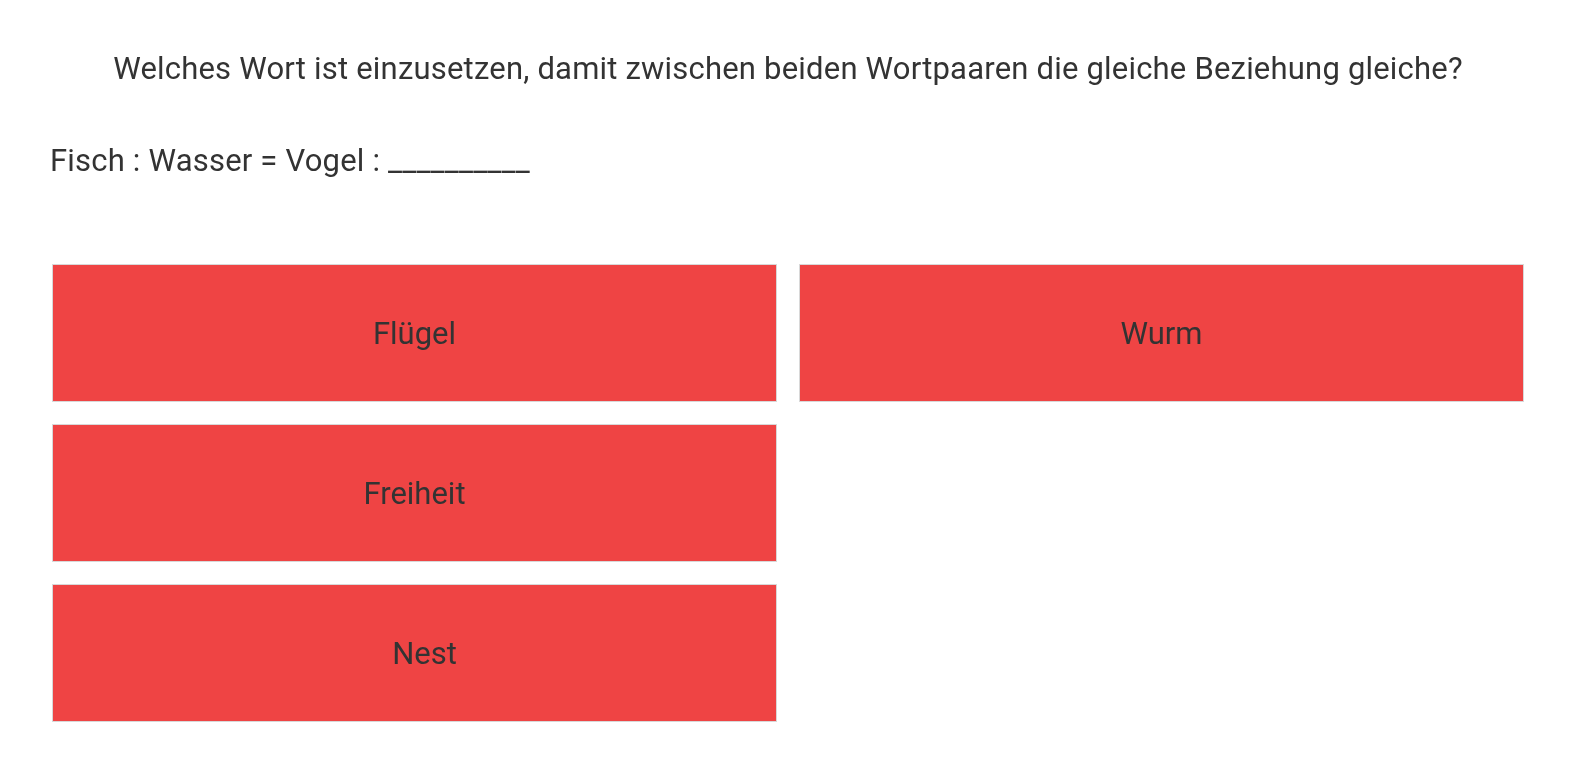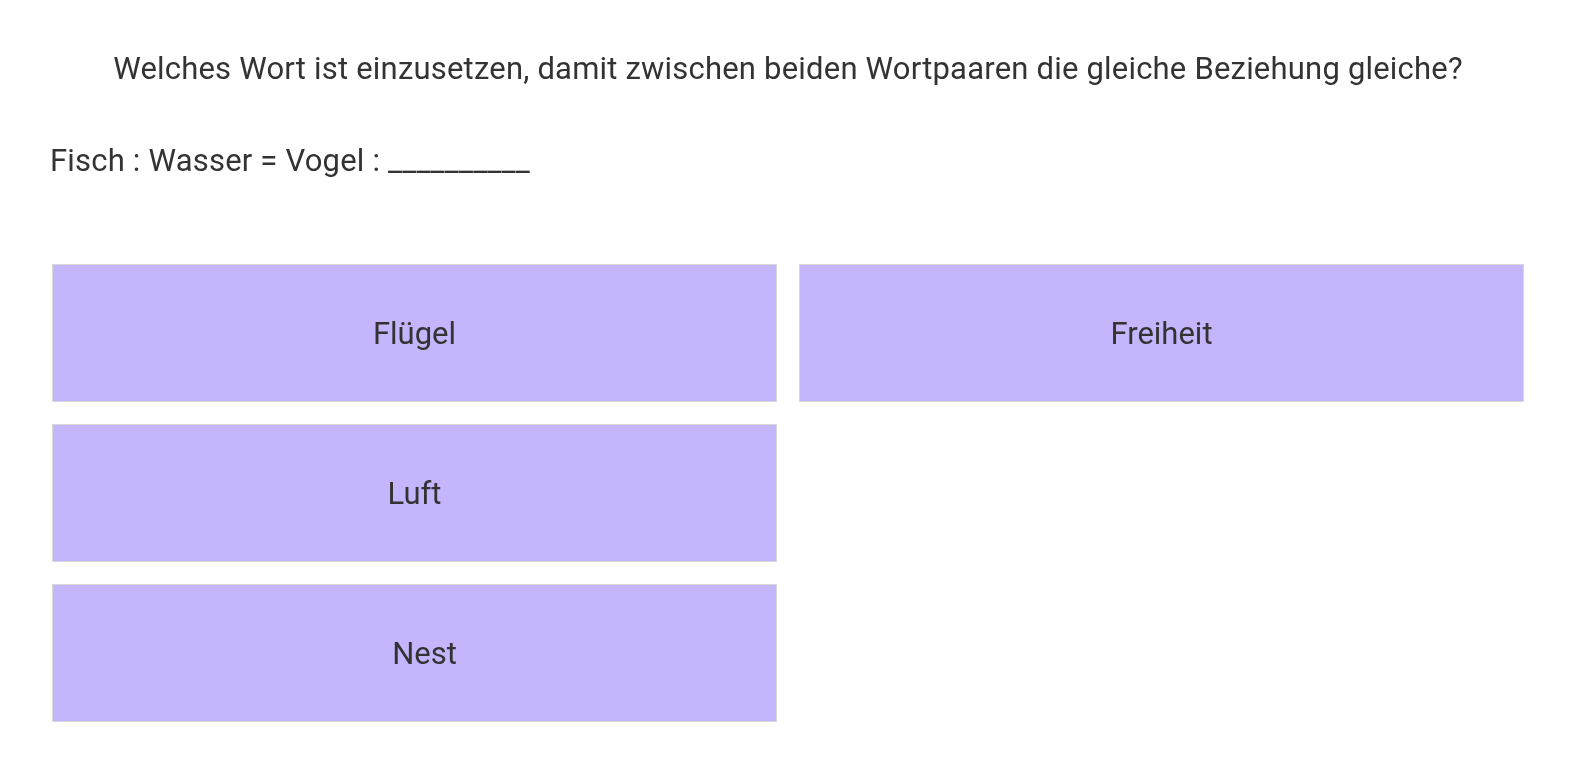--- a/index.html
+++ b/index.html
@@ -30,21 +30,21 @@
       margin-bottom: 85px;
       letter-spacing: 0.2px;
     }
     .options-grid {
       display: grid;
       grid-template-columns: 1fr 1fr;
       gap: 22px 22px;
       padding: 0 2px;
     }
     .option-button {
-      background: #c4b5fd;
+      background: #ef4444;
       border: 1px solid #d8d8d8;
       height: 138px;
       display: flex;
       align-items: center;
       justify-content: center;
       font-size: 31px;
       font-weight: 400;
       color: #333333;
       cursor: pointer;
       transition: background 0.15s;
@@ -59,21 +59,21 @@
 
 <div class="question-text">Welches Wort ist einzusetzen, damit zwischen beiden Wortpaaren die gleiche Beziehung gleiche?</div>
 
 <div class="analogy-text">Fisch : Wasser = Vogel : __________</div>
 
 <div class="options-grid">
   <div class="option-button">
     <span>Flügel</span>
   </div>
   <div class="option-button">
-    <span>Freiheit</span>
+    <span>Wurm</span>
   </div>
   <div class="option-button">
-    <span>Luft</span>
+    <span>Freiheit</span>
   </div>
   <div class="option-button option-5-wrapper">
     <span>Nest</span>
   </div>
 </div>
 
 </body></html>

